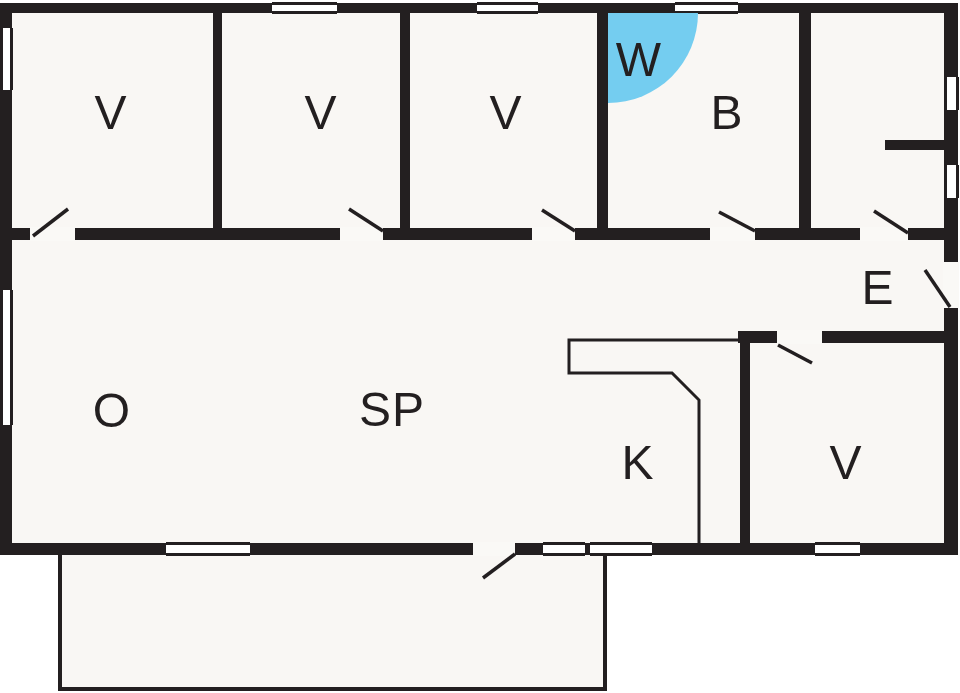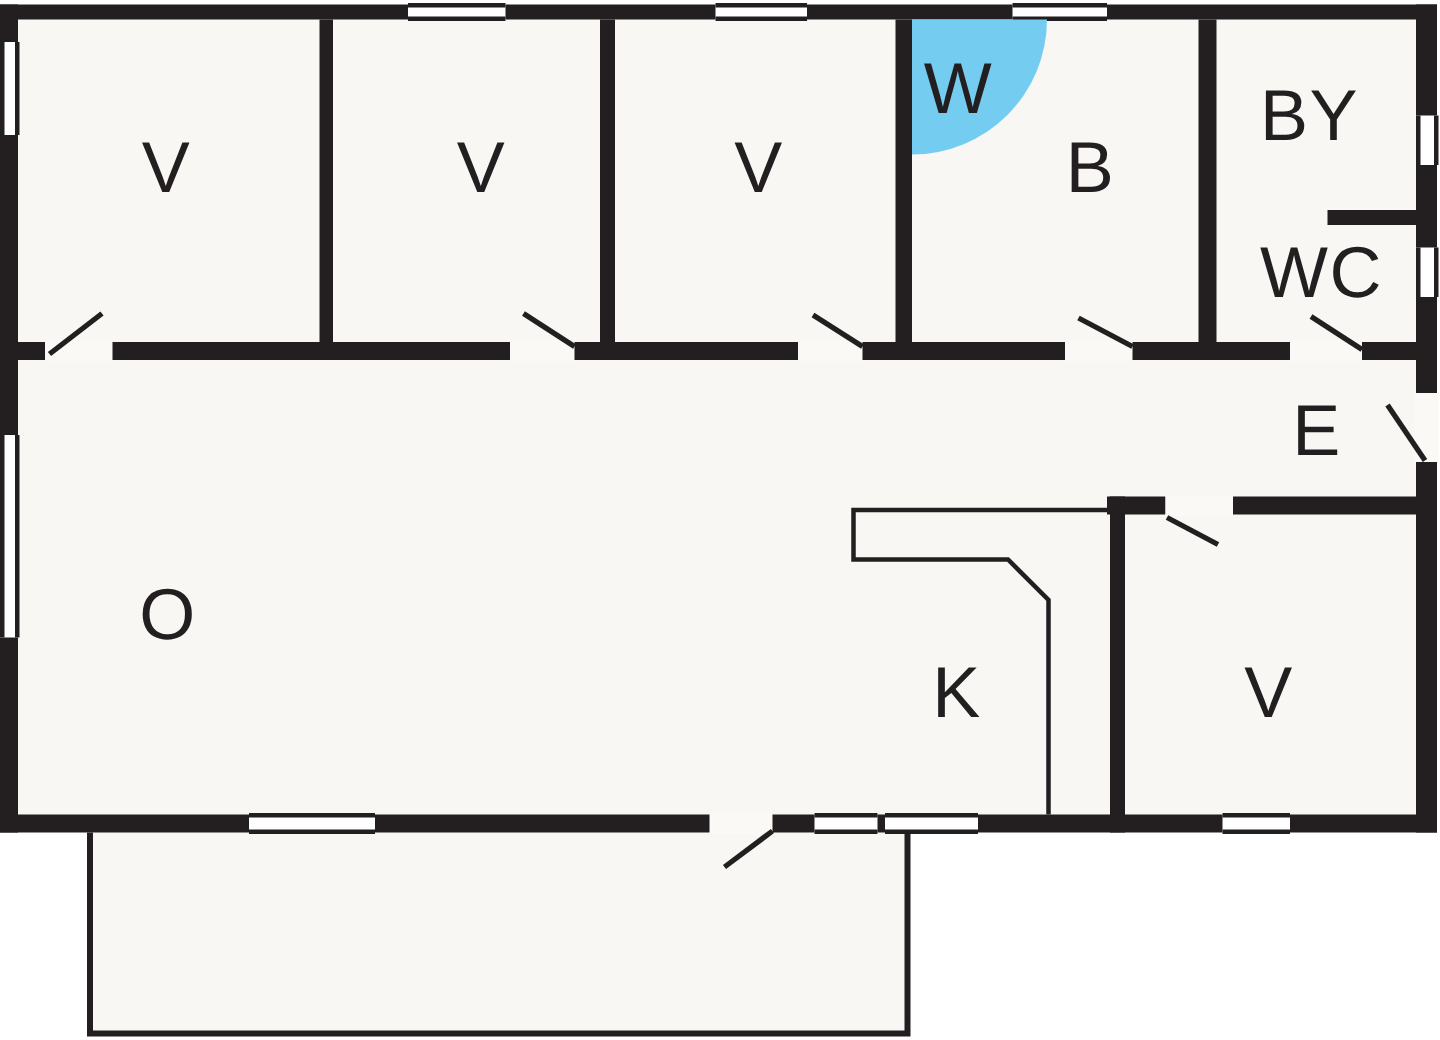--- a/index.html
+++ b/index.html
@@ -78,20 +78,19 @@
     <path d="M778,345 L812,363" stroke="#231f20" stroke-width="3.5"></path>
     <path d="M925,270 L950,307" stroke="#231f20" stroke-width="3.5"></path>
     <path d="M515,554 L483,578" stroke="#231f20" stroke-width="3.5"></path>
   </svg>
 
   <div class="lbl" style="left:111px; top:113px;">V</div>
   <div class="lbl" style="left:321px; top:113px;">V</div>
   <div class="lbl" style="left:506px; top:113px;">V</div>
   <div class="lbl" style="left:639px; top:60px;">W</div>
   <div class="lbl" style="left:727px; top:113px;">B</div>
-  <div class="lbl" style="left:873px; top:78px;">BY</div>
-  <div class="lbl" style="left:881px; top:183px;">WC</div>
   <div class="lbl" style="left:878px; top:288px;">E</div>
   <div class="lbl" style="left:112px; top:411px;">O</div>
+  <div class="lbl" style="left:392px; top:410px;">SP</div>
   <div class="lbl" style="left:638px; top:463px;">K</div>
   <div class="lbl" style="left:846px; top:463px;">V</div>
 
 </div>
 
 </body></html>

